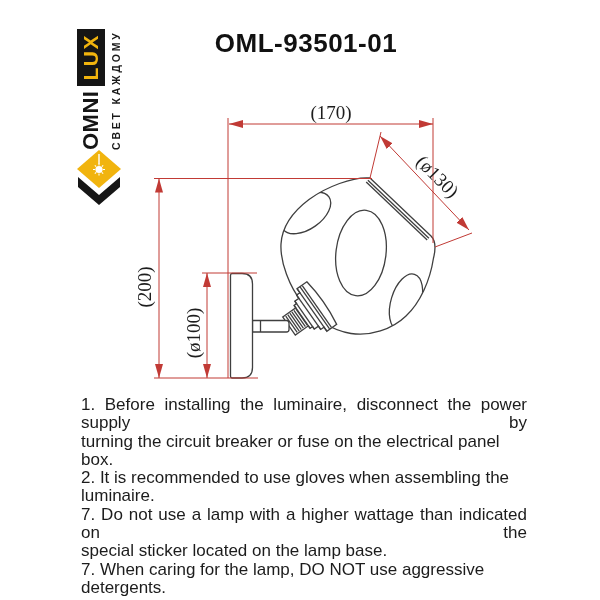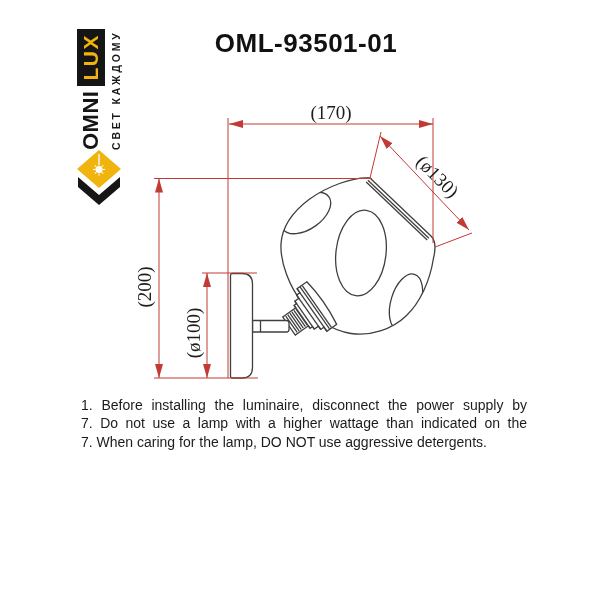--- a/index.html
+++ b/index.html
@@ -20,21 +20,21 @@
   
   .title{position:absolute;left:6px;top:28px;width:600px;text-align:center;
          font-size:26px;font-weight:700;letter-spacing:.5px;color:#111;}
 
   
   .drawing{position:absolute;left:0;top:0;}
   .dimlabel{font-family:"Liberation Serif",serif;font-size:19px;fill:#1d1d1d;}
 
   
   .instructions{position:absolute;left:81px;top:396px;width:446px;
-                font-size:14px;line-height:18.3px;color:#1c1c1c;}
+                font-size:17px;line-height:18.3px;color:#1c1c1c;}
   .instructions .line{text-align:left;}
   .instructions .jl{text-align:justify;text-align-last:justify;}
 </style>
 </head>
 <body>
 
 <div id="page">
 
   <div class="logo-wrap">
     <div class="logo-h">
@@ -138,17 +138,20 @@
     <g text-anchor="middle">
       <text class="dimlabel" x="331" y="119">(170)</text>
       <text class="dimlabel" transform="translate(151 287) rotate(-90)">(200)</text>
       <text class="dimlabel" transform="translate(200 333) rotate(-90)">(ø100)</text>
       <text class="dimlabel" transform="translate(433 181) rotate(45)">(ø130)</text>
     </g>
   </svg>
 
   <div class="instructions">
     <div class="line jl">1. Before installing the luminaire, disconnect the power supply by</div>
+    <div class="line">turning the circuit breaker or fuse on the electrical panel box.</div>
+    <div class="line">2. It is recommended to use gloves when assembling the luminaire.</div>
     <div class="line jl">7. Do not use a lamp with a higher wattage than indicated on the</div>
+    <div class="line">special sticker located on the lamp base.</div>
     <div class="line">7. When caring for the lamp, DO NOT use aggressive detergents.</div>
   </div>
 
 </div>
 
 </body></html>

